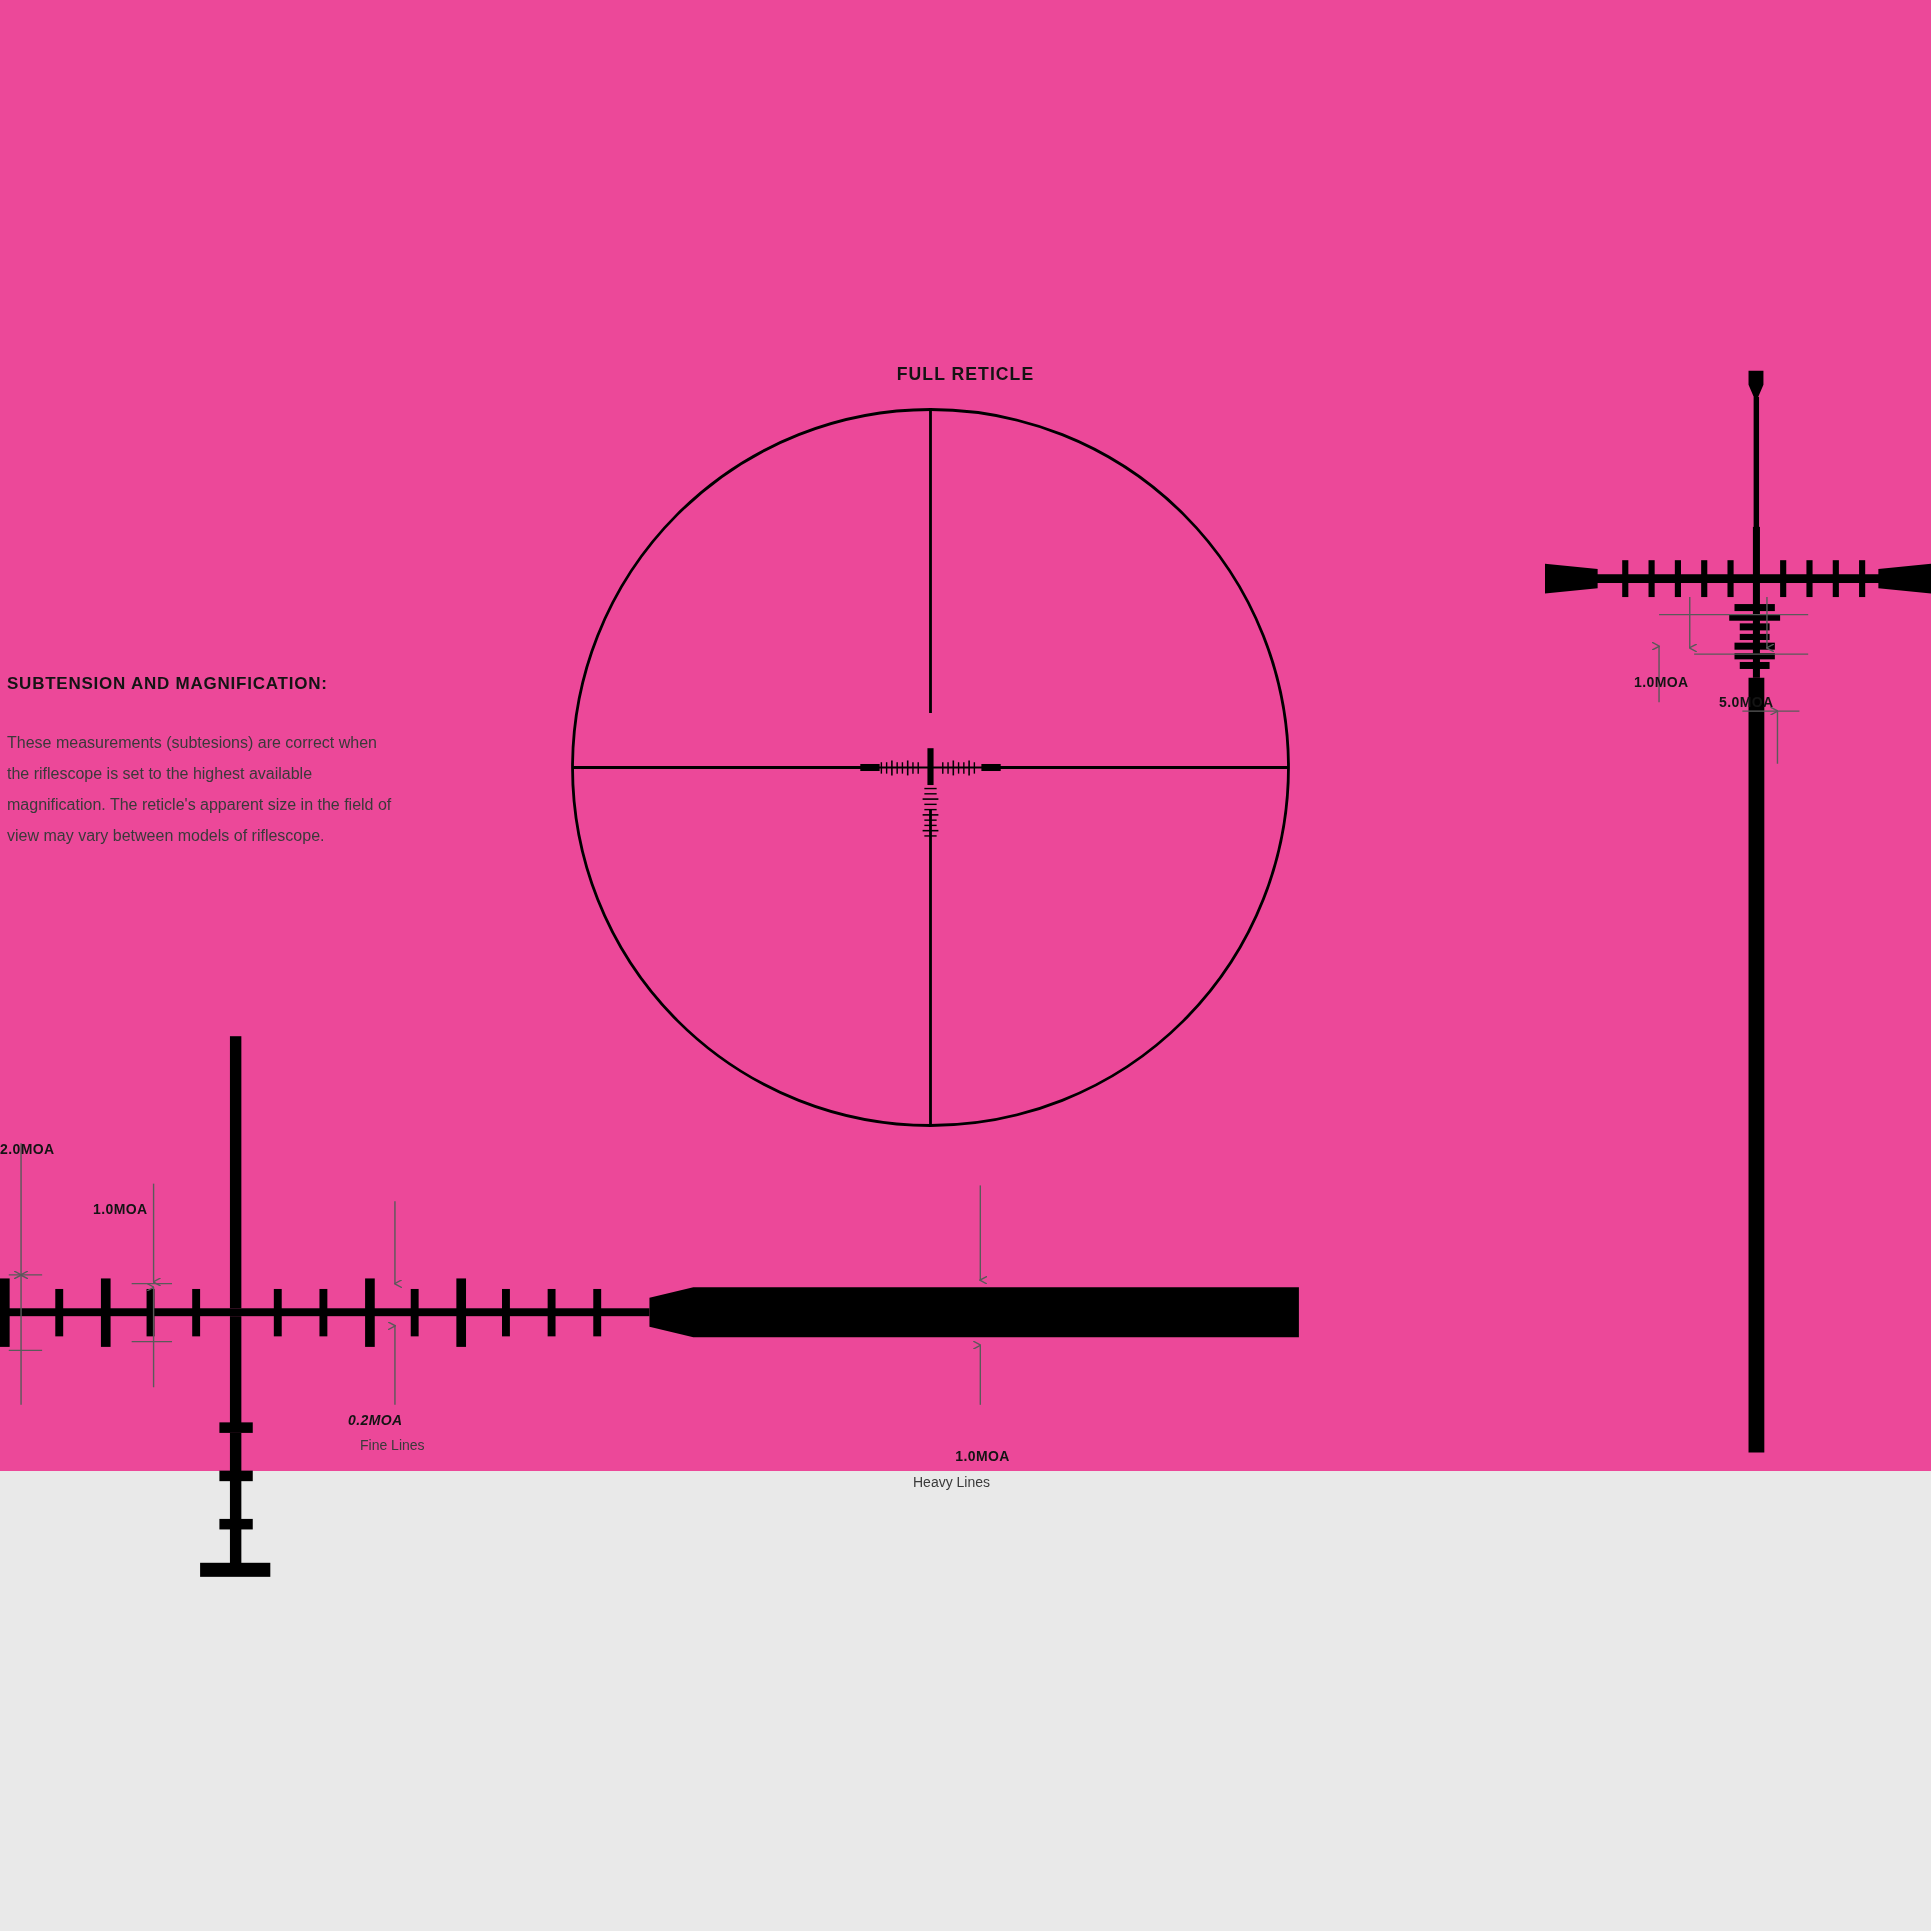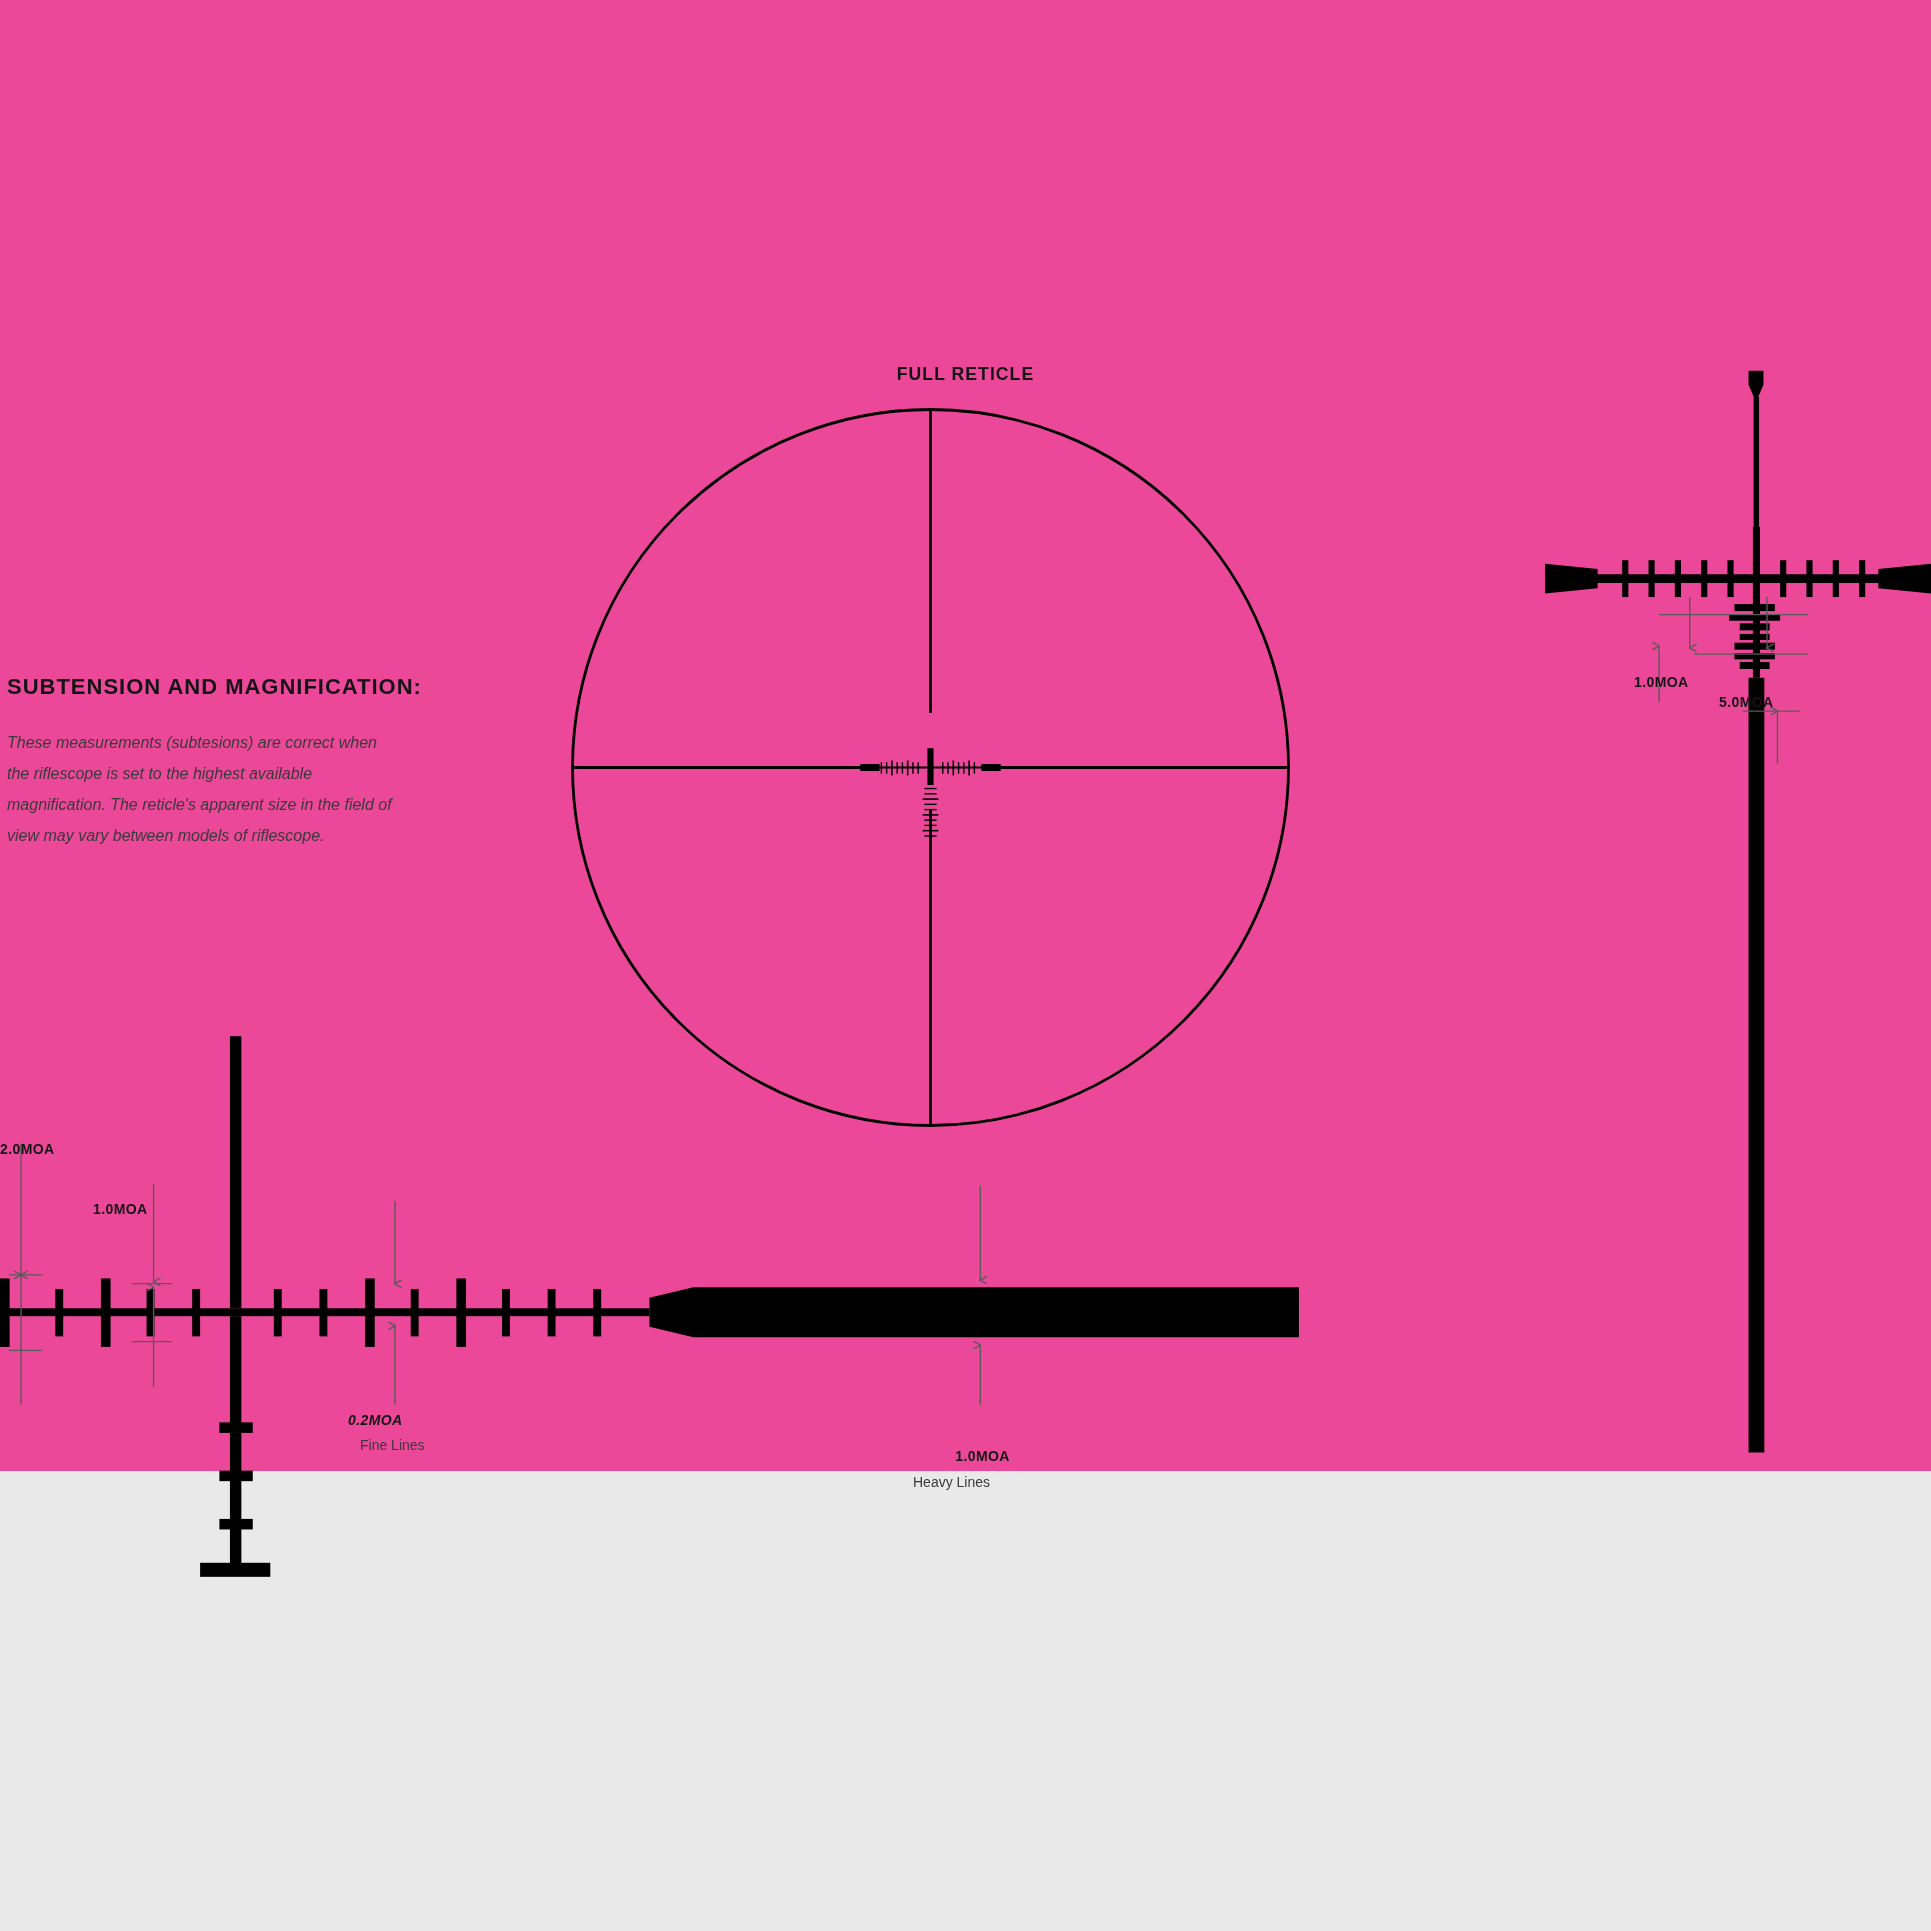--- a/index.html
+++ b/index.html
@@ -33,35 +33,34 @@
     text-align: center;
     font-size: 17.6px;
     font-weight: bold;
     letter-spacing: 0.06em;
     color: #141414;
   }
   #subtension-heading {
     position: absolute;
     left: 7px;
     top: 674px;
-    font-size: 22px;
+    font-size: 17px;
     font-weight: bold;
     letter-spacing: 0.045em;
     color: #141414;
     white-space: nowrap;
   }
   #subtension-body {
     position: absolute;
     left: 7px;
     top: 727px;
     width: 386px;
     font-size: 16px;
     line-height: 31px;
     color: #3a3a3a;
-    font-style: italic;
   }
 
   
   .moa-label {
     position: absolute;
     font-size: 14px;
     font-weight: bold;
     letter-spacing: 0.03em;
     color: #141414;
     white-space: nowrap;

